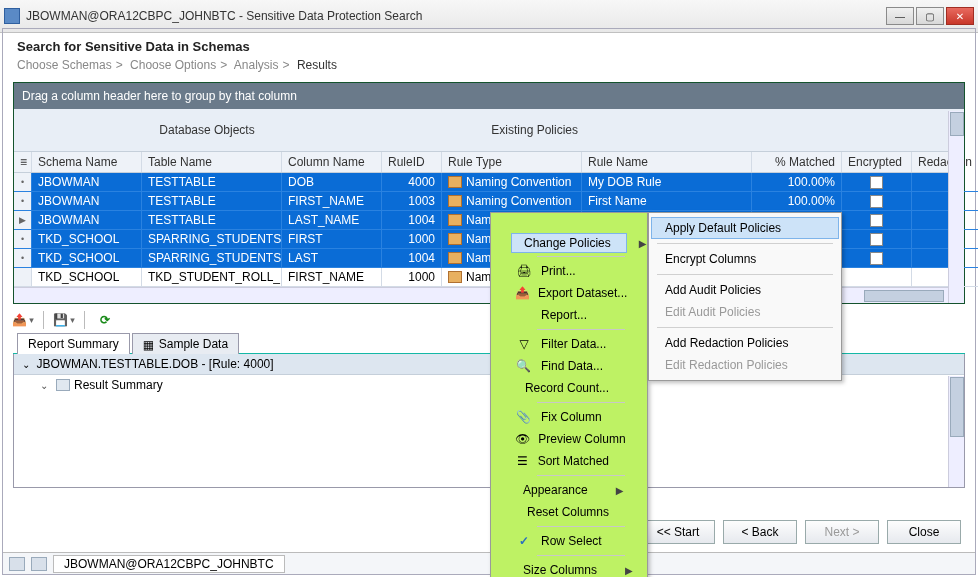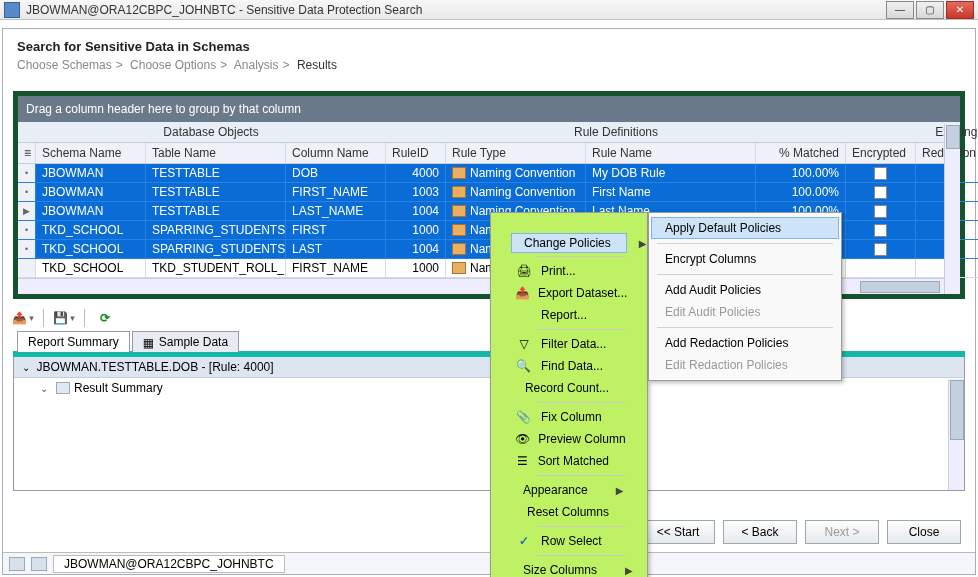--- a/index.html
+++ b/index.html
@@ -1,41 +1,41 @@
 <!DOCTYPE html>
 <html><head>
 <meta charset="utf-8">
 <style>
 * { box-sizing: border-box; font-family: "Segoe UI", Tahoma, sans-serif; font-size: 12px; }
 body { margin: 0; padding: 0; background: #fff; width: 978px; height: 577px; overflow: hidden; position: relative; }
 
 
-.titlebar { height: 20px; background: linear-gradient(#f7f7f7,#e8e8e8); border-bottom: 1px solid #c0c0c0; display: flex; align-items: center; padding: 0 4px; }
+.titlebar { height: 33px; background: linear-gradient(#f7f7f7,#e8e8e8); border-bottom: 1px solid #c0c0c0; display: flex; align-items: center; padding: 0 4px; }
 .titlebar .app-icon { width: 16px; height: 16px; background: #5a8ac6; border: 1px solid #2f5f9f; margin-right: 6px; }
 .titlebar .title { color: #333; flex: 1; }
 .winbtns { display: flex; gap: 2px; }
 .winbtn { width: 28px; height: 18px; border: 1px solid #8a8a8a; background: linear-gradient(#f0f0f0,#d8d8d8); display: flex; align-items: center; justify-content: center; font-size: 10px; color: #333; }
 .winbtn.close { background: linear-gradient(#e86a5f,#c8372a); color: #fff; border-color: #a02d22; }
 
 
 .content { position: absolute; top: 28px; left: 2px; right: 2px; bottom: 2px; border: 1px solid #aab; }
 
 
 .search-header { padding: 10px 14px 4px; font-weight: bold; font-size: 13px; color: #222; }
 .breadcrumb { padding: 0 14px 10px; color: #888; }
 .breadcrumb .sep { margin: 0 4px; color: #888; }
 .breadcrumb .current { color: #333; }
 
 
-.grid-outer { margin: 9px 10px; border: 5px solid #14532d; position: relative; }
+.grid-outer { margin: 0 10px; border: 1px solid #14532d; position: relative; }
 .group-bar { background: #6a7a8a; color: #fff; padding: 6px 8px; font-size: 12px; }
 .scroll-v { position: absolute; right: 0; top: 28px; bottom: 0; width: 16px; background: #eef; border-left: 1px solid #ccd; }
 .scroll-thumb { width: 14px; height: 24px; background: #c4d0e0; border: 1px solid #9ab; margin: 1px; }
 .band-row { display: grid; grid-template-columns: 18px 110px 140px 100px 60px 140px 170px 90px 70px 110px; background: #e8eef6; border-bottom: 1px solid #c5cfda; }
-.band-row > div { padding: 3px 6px; color: #333; text-align: center; }
+.band-row > div { padding: 14px 6px; color: #333; text-align: center; }
 .hdr-row { display: grid; grid-template-columns: 18px 110px 140px 100px 60px 140px 170px 90px 70px 110px; background: #eef2f8; border-bottom: 1px solid #c5cfda; }
 .hdr-row > div { padding: 3px 6px; color: #333; border-right: 1px solid #d3dbe6; white-space: nowrap; overflow: hidden; }
 .data-row { display: grid; grid-template-columns: 18px 110px 140px 100px 60px 140px 170px 90px 70px 110px; }
 .data-row > div { padding: 2px 6px; border-right: 1px solid #d3dbe6; border-bottom: 1px solid #d3dbe6; white-space: nowrap; overflow: hidden; display: flex; align-items: center; }
 .data-row.sel { background: #0a6cd6; color: #fff; }
 .data-row.sel > div { border-right-color: #2a82e0; border-bottom-color: #2a82e0; }
 .row-indicator { justify-content: center; font-size: 9px; color: #666; background: #eef2f8; }
 .sel .row-indicator { background: #eef2f8; color: #666; }
 .num-cell { justify-content: flex-end; }
 .rt-icon { width: 14px; height: 12px; background: #e8b060; border: 1px solid #b07030; margin-right: 4px; display: inline-block; }
@@ -43,21 +43,21 @@
 .hscroll { height: 16px; background: #eef; border-top: 1px solid #ccd; display:flex; align-items:center; justify-content:flex-end; }
 .hscroll .hthumb { width:80px; height:12px; background:#c4d0e0; border:1px solid #9ab; margin-right:20px;}
 
 
 .toolbar { margin: 6px 10px 2px; display: flex; align-items: center; gap: 6px; }
 .tbtn { width: 20px; height: 20px; display:inline-flex; align-items:center; justify-content:center; }
 .tsep { width:1px; height:18px; background:#bbb; margin:0 4px;}
 .tdrop { font-size:9px; color:#666; margin-left:2px;}
 
 
-.tabs { margin: 0 10px; border-bottom: 6px solid #14b8a6; display: flex; gap: 2px; padding-left: 4px; }
+.tabs { margin: 0 10px; border-bottom: 1px solid #14b8a6; display: flex; gap: 2px; padding-left: 4px; }
 .tab { padding: 3px 10px; border: 1px solid #99a; border-bottom: none; background: #e8ecf2; position: relative; top: 1px; display:flex; align-items:center; gap:4px; }
 .tab.active { background: #fff; }
 .tab-icon { width:12px; height:12px; display:inline-block;}
 
 
 .tree { margin: 0 10px; border: 1px solid #99a; border-top: none; height: 134px; overflow: hidden; position:relative; }
 .tree-hdr { background: #dde6f0; padding: 3px 8px; border-bottom: 1px solid #c5cfda; display:flex; align-items:center; }
 .tree-hdr .chev{ margin-right:6px; font-size:10px;}
 .tree-body { padding: 2px 0; }
 .tree-row { padding: 1px 0 1px 26px; display:flex; align-items:center; gap:4px; }
@@ -111,21 +111,20 @@
     <span>Choose Options</span><span class="sep">&gt;</span>
     <span>Analysis</span><span class="sep">&gt;</span>
     <span class="current">Results</span>
   </div>
 
   <div class="grid-outer">
     <div class="group-bar">Drag a column header here to group by that column</div>
     <div class="band-row">
       <div></div>
       <div style="grid-column: span 3; text-align:center;">Database Objects</div>
-      <div style="grid-column: span 4; text-align:center;">Rule Definitions</div>
       <div style="grid-column: span 2; text-align:right; padding-right:4px;">Existing Policies</div>
     </div>
     <div class="hdr-row">
       <div>≡</div>
       <div>Schema Name</div>
       <div>Table Name</div>
       <div>Column Name</div>
       <div>RuleID</div>
       <div>Rule Type</div>
       <div>Rule Name</div>

